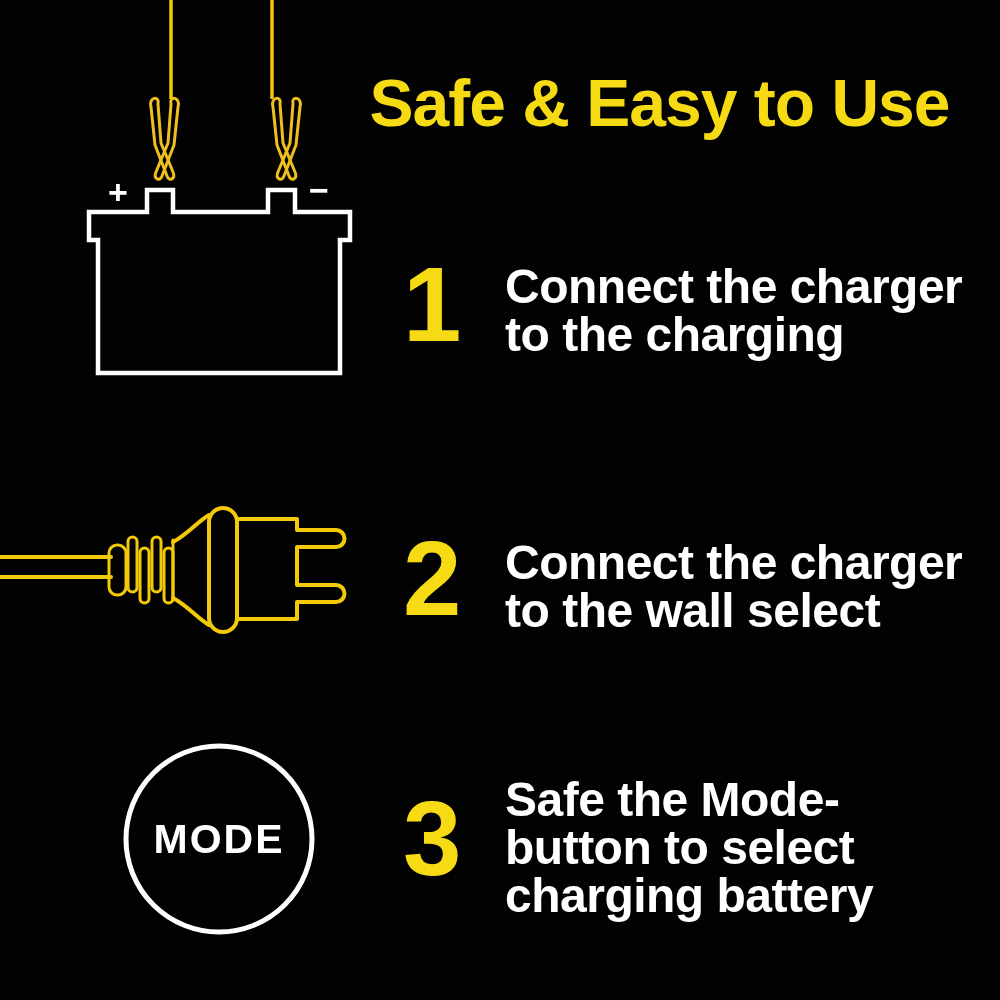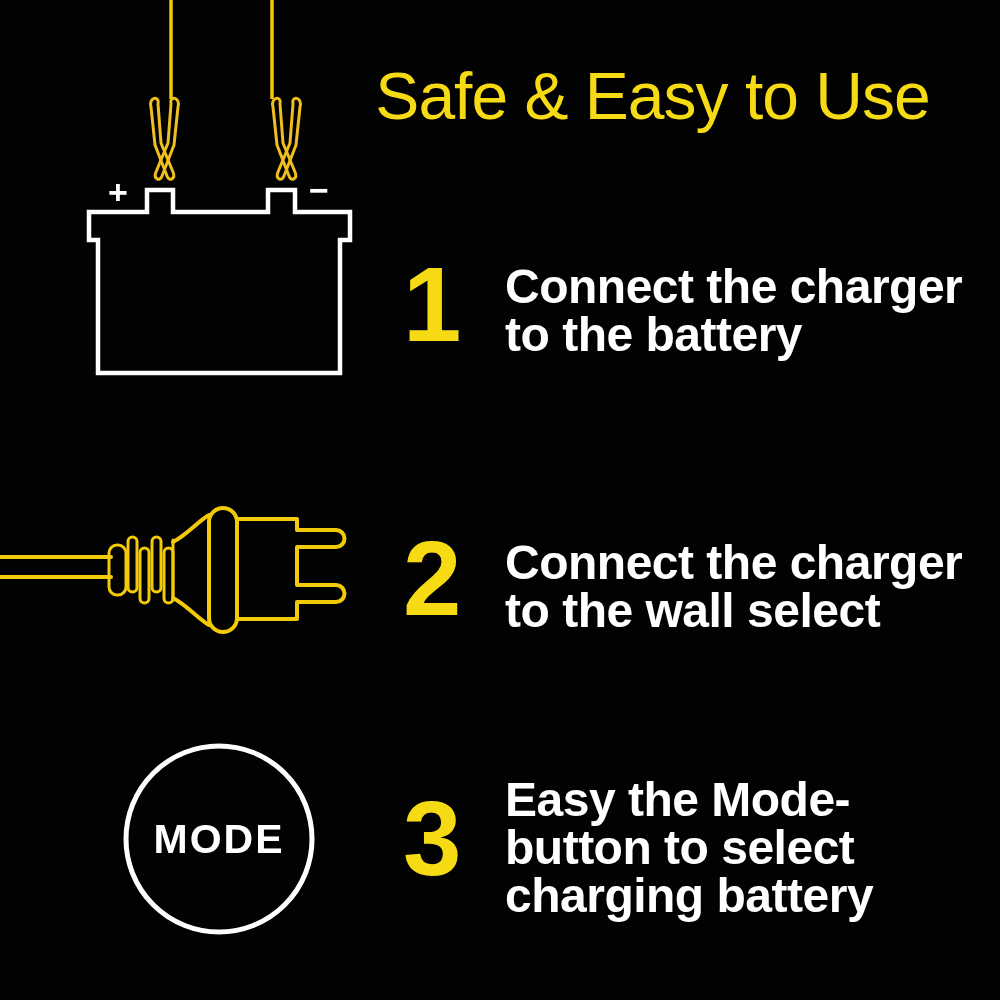--- a/index.html
+++ b/index.html
@@ -9,22 +9,22 @@
     --clamp-gold:#EFBF1D;
     --white:#FFFFFF;
   }
   html,body{margin:0;padding:0;background:#111;}
   .canvas{
     position:relative;width:1000px;height:1000px;overflow:hidden;
     background:var(--bg);
     font-family:"Liberation Sans","DejaVu Sans",sans-serif;
   }
   .title{
-    position:absolute;left:355px;top:61px;width:595px;margin:0;
-    text-align:center;font-size:66px;line-height:70px;font-weight:normal;
+    position:absolute;left:355px;top:61px;width:595px;margin:7px;
+    text-align:center;font-size:66px;line-height:70px;font-weight:bold;
     letter-spacing:-1px;white-space:nowrap;color:var(--yellow);
   }
   .step{position:absolute;left:403px;width:560px;height:130px;}
   .step-number{
     position:absolute;left:0;top:0;font-size:105px;line-height:105px;
     font-weight:bold;color:var(--yellow);
   }
   .step-text{
     position:absolute;left:102px;font-size:48px;line-height:48px;
     font-weight:bold;color:var(--white);letter-spacing:-0.5px;white-space:nowrap;
@@ -58,21 +58,21 @@
     <text x="33" y="204" text-anchor="middle" font-size="34" font-weight="bold" fill="var(--white)">+</text>
     <text x="234" y="202" text-anchor="middle" font-size="34" font-weight="bold" fill="var(--white)">−</text>
   </svg>
 
   <h1 class="title">Safe &amp; Easy to Use</h1>
 
   <div class="step" id="step1">
     <span class="step-number">1</span>
     <div class="step-text">
       <span>Connect the charger</span>
-      <span>to the battery</span>
+      <span>to the charging</span>
     </div>
   </div>
 
   <svg class="plug-art" width="360" height="140" viewBox="0 0 360 140">
     <g fill="none" stroke="var(--art-yellow)" stroke-linecap="round" stroke-linejoin="round">
       <path d="M0,57 H111" stroke-width="4"></path>
       <path d="M0,77 H111" stroke-width="4"></path>
       <rect x="109" y="45" width="17" height="50" rx="8" stroke-width="3"></rect>
       <rect x="128" y="37" width="9" height="55" rx="4.5" stroke-width="3"></rect>
       <rect x="140" y="48" width="9" height="55" rx="4.5" stroke-width="3"></rect>
@@ -95,19 +95,19 @@
   </div>
 
   <svg class="mode-art" width="206" height="206" viewBox="0 0 206 206">
     <circle cx="103" cy="103" r="93" fill="none" stroke="var(--white)" stroke-width="5"></circle>
     <text x="103" y="117" text-anchor="middle" font-size="41" font-weight="bold" letter-spacing="2" fill="var(--white)">MODE</text>
   </svg>
 
   <div class="step" id="step3">
     <span class="step-number">3</span>
     <div class="step-text">
-      <span>Easy the Mode-</span>
+      <span>Safe the Mode-</span>
       <span>button to select</span>
       <span>charging battery</span>
     </div>
   </div>
 
 </div>
 
 </body></html>

